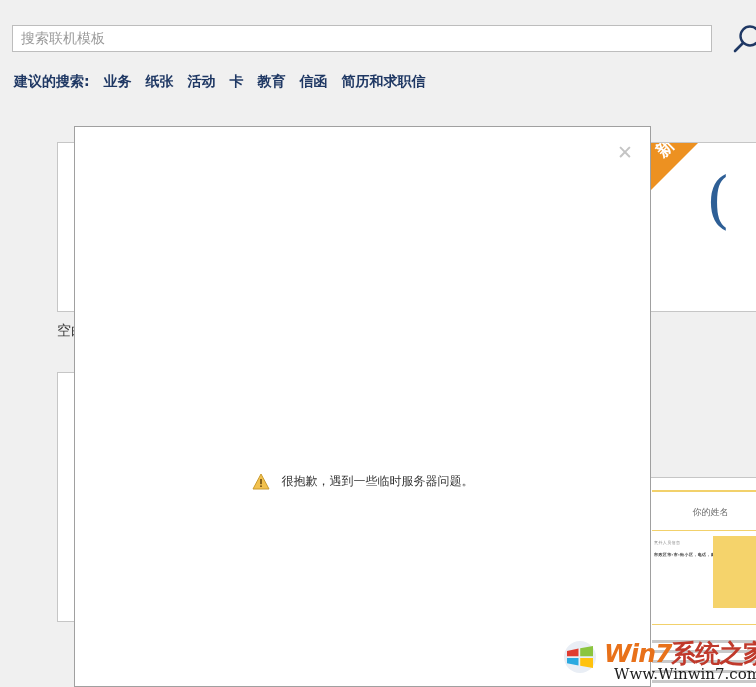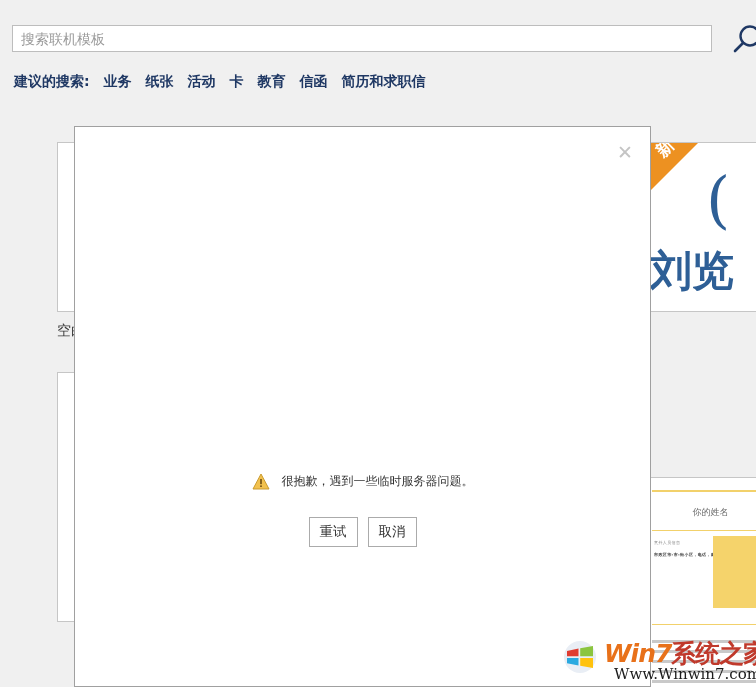--- a/index.html
+++ b/index.html
@@ -27,21 +27,21 @@
     left: 12px; top: 25px;
     width: 726px; height: 29px;
   }
   #search-input {
     position: absolute;
     left: 0; top: 0;
     width: 700px; height: 27px;
     box-sizing: border-box;
     border: 1px solid #bdbdbd;
     background: #ffffff;
-    font-family: Liberation Sans, sans-serif;
+    font-family: Liberation Serif, serif;
     font-size: 14px;
     color: #9a9a9a;
     padding: 4px 8px;
     line-height: 25px;
     outline: none;
   }
   #search-input::placeholder { color: #9a9a9a; opacity: 1; }
   #search-button {
     position: absolute;
     left: 718px; top: -2px;
@@ -277,21 +277,20 @@
 
 <div id="gallery">
 
   <div class="tpl-card" id="card-blank"></div>
   <div class="tpl-caption" id="caption-blank">空白文档</div>
 
   <div class="tpl-card" id="card-welcome">
     <div id="welcome-ribbon"></div>
     <div id="welcome-ribbon-text">新</div>
     <div id="welcome-big-mark">(</div>
-    <div id="welcome-blue-text">刘览</div>
   </div>
   <div class="tpl-caption" id="caption-welcome">欢迎使用 Word</div>
 
   <div id="band-row2"></div>
 
   <div class="tpl-card" id="card-row2-left"></div>
 
   <div class="tpl-card" id="card-row2-right">
     <div id="resume-topline"></div>
     <div id="resume-name">你的姓名</div>
@@ -337,24 +336,20 @@
 
   <div id="dialog-message-row">
     <svg id="warning-icon" viewBox="0 0 18 17">
       <polygon points="9,1 17,16 1,16" fill="#f2c14e" stroke="#c99a2e" stroke-width="1"></polygon>
       <rect x="8.2" y="6" width="1.6" height="5.2" fill="#6b4c12"></rect>
       <rect x="8.2" y="12.4" width="1.6" height="1.6" fill="#6b4c12"></rect>
     </svg>
     <span id="dialog-message">很抱歉，遇到一些临时服务器问题。</span>
   </div>
 
-  <div id="dialog-buttons">
-    <button class="dialog-btn">重试</button>
-    <button class="dialog-btn">取消</button>
-  </div>
 </div>
 
 <div id="watermark">
   <svg id="wm-logo" viewBox="0 0 40 34">
     <circle cx="20" cy="17" r="16" fill="#e9eef5"></circle>
     <path d="M7 11 L18.5 8.6 L18.5 16.2 L7 16.2 Z" fill="#e03c31"></path>
     <path d="M20.2 8.3 L33 6 L33 16.2 L20.2 16.2 Z" fill="#8bc53f"></path>
     <path d="M7 17.9 L18.5 17.9 L18.5 25.4 L7 23.2 Z" fill="#2aa9e0"></path>
     <path d="M20.2 17.9 L33 17.9 L33 28 L20.2 25.8 Z" fill="#ffc20e"></path>
   </svg>

